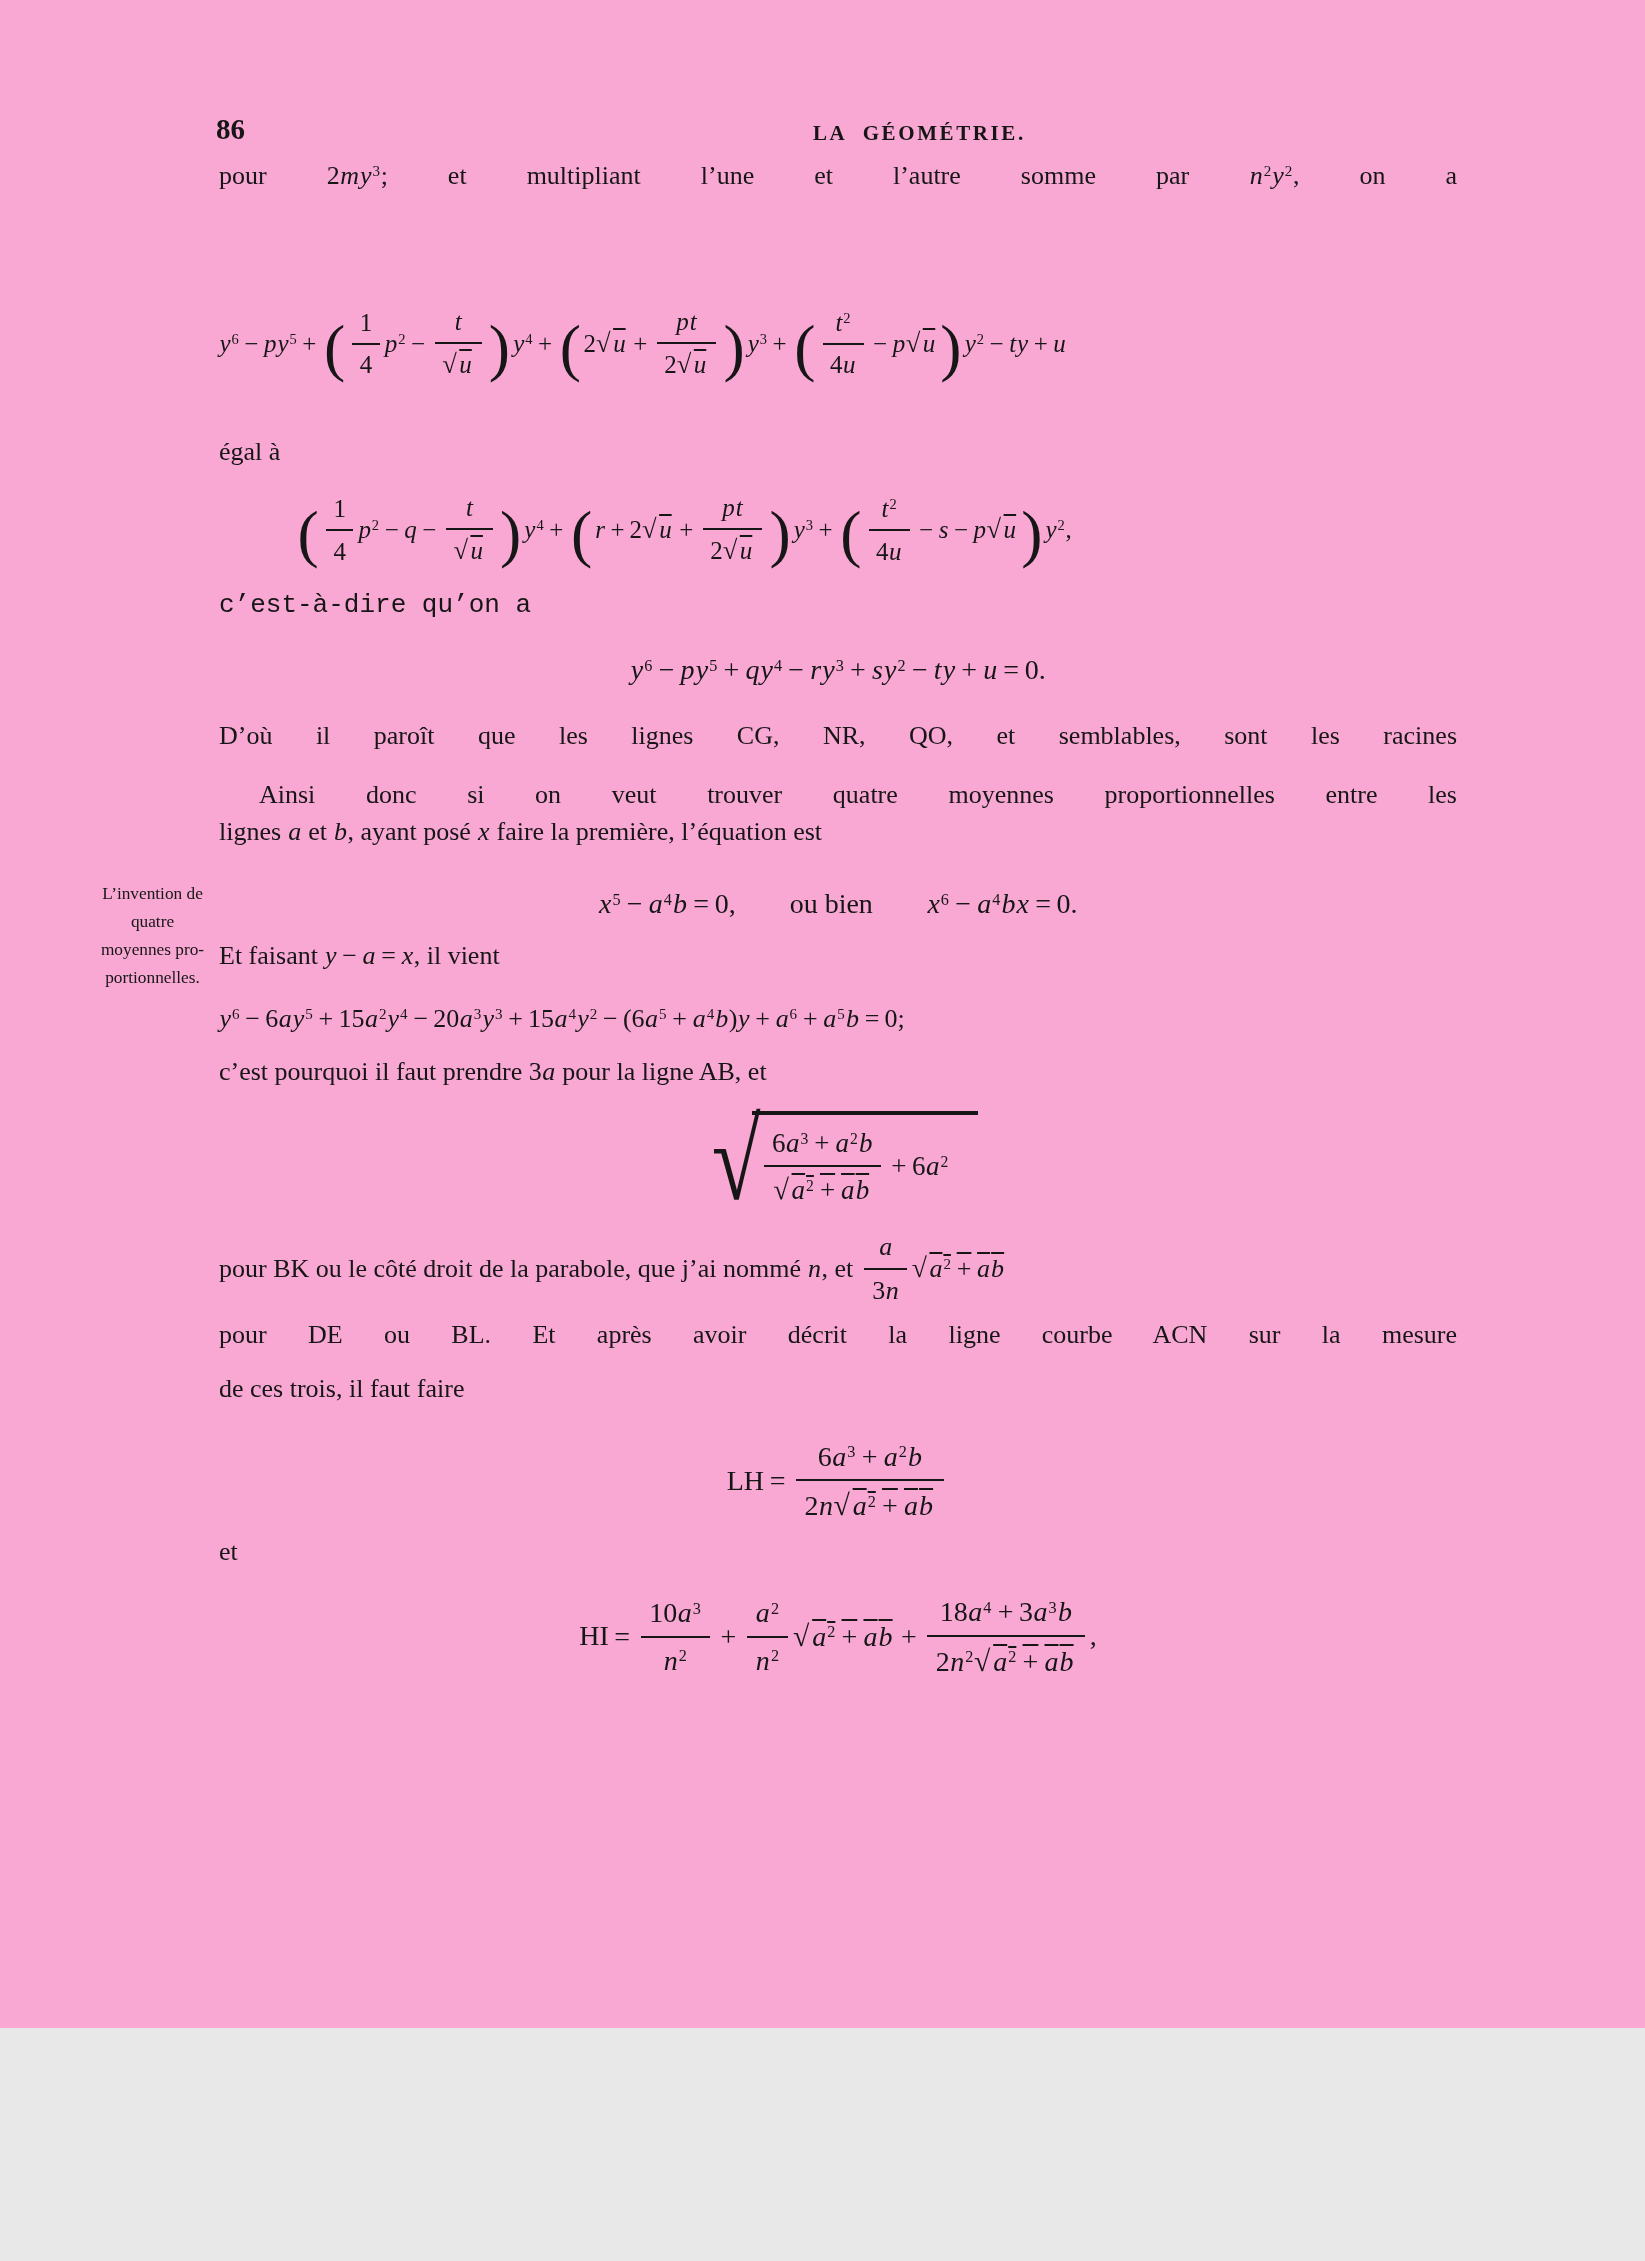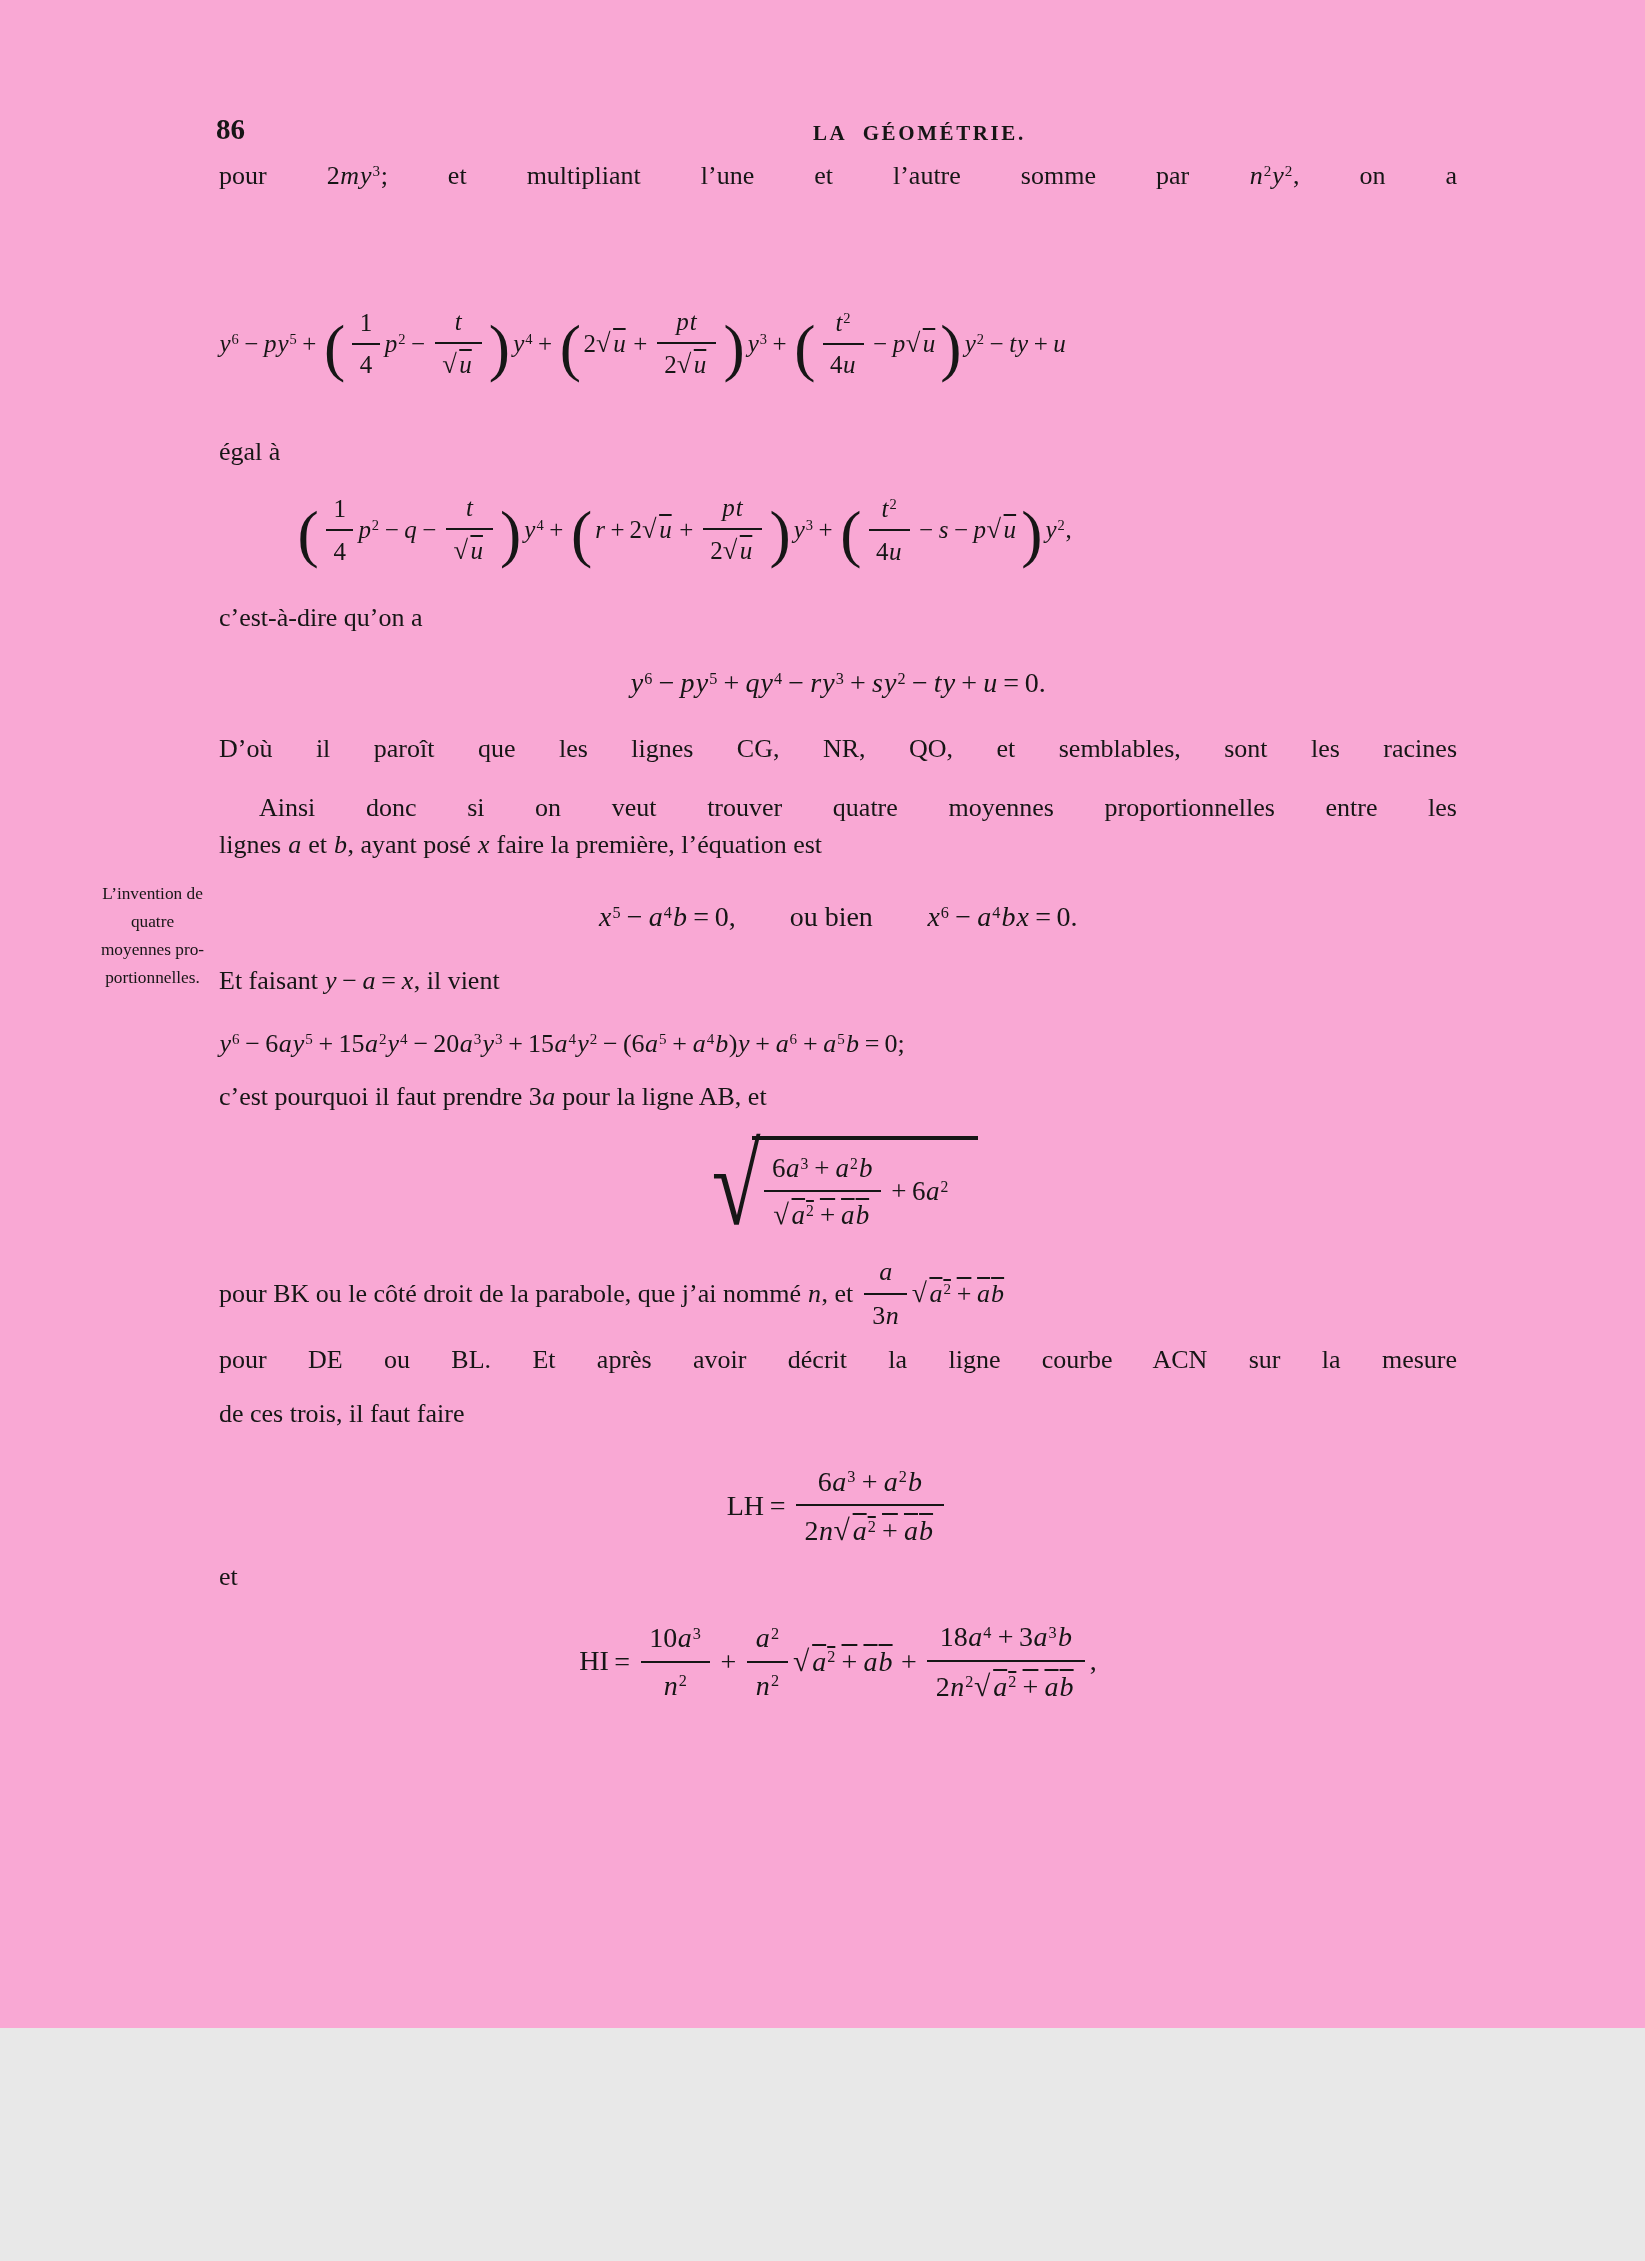--- a/index.html
+++ b/index.html
@@ -55,36 +55,36 @@
   <div class="content">
 
     <div class="para fill"><span class="rm">pour 2</span><span class="vi">m</span><span class="vi">y</span><span class="sup">3</span><span class="rm">; et multipliant l’une et l’autre somme par </span><span class="vi">n</span><span class="sup">2</span><span class="vi">y</span><span class="sup">2</span><span class="rm">, on a</span></div>
 
     <div class="eq" style="margin-top:111px;font-size:25px;"><span class="vi">y</span><span class="sup">6</span><span class="op">−</span><span class="vi">p</span><span class="vi">y</span><span class="sup">5</span><span class="op">+</span><span class="grp"><span class="bp">(</span><span class="frac"><span class="num"><span class="rm">1</span></span><span class="den"><span class="rm">4</span></span></span><span class="vi">p</span><span class="sup">2</span><span class="op">−</span><span class="frac"><span class="num"><span class="vi">t</span></span><span class="den"><span class="sqrt"><span class="rad">√</span><span class="vinc"><span class="vi">u</span></span></span></span></span><span class="bp">)</span></span><span class="vi">y</span><span class="sup">4</span><span class="op">+</span><span class="grp"><span class="bp">(</span><span class="rm">2</span><span class="sqrt"><span class="rad">√</span><span class="vinc"><span class="vi">u</span></span></span><span class="op">+</span><span class="frac"><span class="num"><span class="vi">p</span><span class="vi">t</span></span><span class="den"><span class="rm">2</span><span class="sqrt"><span class="rad">√</span><span class="vinc"><span class="vi">u</span></span></span></span></span><span class="bp">)</span></span><span class="vi">y</span><span class="sup">3</span><span class="op">+</span><span class="grp"><span class="bp">(</span><span class="frac"><span class="num"><span class="vi">t</span><span class="sup">2</span></span><span class="den"><span class="rm">4</span><span class="vi">u</span></span></span><span class="op">−</span><span class="vi">p</span><span class="sqrt"><span class="rad">√</span><span class="vinc"><span class="vi">u</span></span></span><span class="bp">)</span></span><span class="vi">y</span><span class="sup">2</span><span class="op">−</span><span class="vi">t</span><span class="vi">y</span><span class="op">+</span><span class="vi">u</span></div>
 
     <div class="para" style="margin-top:48px;">égal à</div>
 
     <div class="eq" style="margin-top:21px;padding-left:76px;font-size:25px;"><span class="grp"><span class="bp">(</span><span class="frac"><span class="num"><span class="rm">1</span></span><span class="den"><span class="rm">4</span></span></span><span class="vi">p</span><span class="sup">2</span><span class="op">−</span><span class="vi">q</span><span class="op">−</span><span class="frac"><span class="num"><span class="vi">t</span></span><span class="den"><span class="sqrt"><span class="rad">√</span><span class="vinc"><span class="vi">u</span></span></span></span></span><span class="bp">)</span></span><span class="vi">y</span><span class="sup">4</span><span class="op">+</span><span class="grp"><span class="bp">(</span><span class="vi">r</span><span class="op">+</span><span class="rm">2</span><span class="sqrt"><span class="rad">√</span><span class="vinc"><span class="vi">u</span></span></span><span class="op">+</span><span class="frac"><span class="num"><span class="vi">p</span><span class="vi">t</span></span><span class="den"><span class="rm">2</span><span class="sqrt"><span class="rad">√</span><span class="vinc"><span class="vi">u</span></span></span></span></span><span class="bp">)</span></span><span class="vi">y</span><span class="sup">3</span><span class="op">+</span><span class="grp"><span class="bp">(</span><span class="frac"><span class="num"><span class="vi">t</span><span class="sup">2</span></span><span class="den"><span class="rm">4</span><span class="vi">u</span></span></span><span class="op">−</span><span class="vi">s</span><span class="op">−</span><span class="vi">p</span><span class="sqrt"><span class="rad">√</span><span class="vinc"><span class="vi">u</span></span></span><span class="bp">)</span></span><span class="vi">y</span><span class="sup">2</span><span class="rm">,</span></div>
 
-    <div class="para" style="margin-top:28px;">c’est-à-dire qu’on a</div>
+    <div class="para" style="margin-top:15px;font-family:Liberation Mono, monospace;">c’est-à-dire qu’on a</div>
 
     <div class="eq center" style="margin-top:26px;font-size:28px;"><span class="vi">y</span><span class="sup">6</span><span class="op">−</span><span class="vi">p</span><span class="vi">y</span><span class="sup">5</span><span class="op">+</span><span class="vi">q</span><span class="vi">y</span><span class="sup">4</span><span class="op">−</span><span class="vi">r</span><span class="vi">y</span><span class="sup">3</span><span class="op">+</span><span class="vi">s</span><span class="vi">y</span><span class="sup">2</span><span class="op">−</span><span class="vi">t</span><span class="vi">y</span><span class="op">+</span><span class="vi">u</span><span class="op">=</span><span class="rm">0.</span></div>
 
     <div class="para" style="margin-top:28px;">
       <div class="fill">D’où il paroît que les lignes CG, NR, QO, et semblables, sont les racines</div>
     </div>
 
     <div class="para" style="margin-top:22.5px;">
       <div class="fill indent">Ainsi donc si on veut trouver quatre moyennes proportionnelles entre les</div>
       <div><span class="rm">lignes </span><span class="vi">a</span><span class="rm"> et </span><span class="vi">b</span><span class="rm">, ayant posé </span><span class="vi">x</span><span class="rm"> faire la première, l’équation est</span></div>
     </div>
 
     <div class="eq center" style="margin-top:33px;font-size:28px;"><span class="vi">x</span><span class="sup">5</span><span class="op">−</span><span class="vi">a</span><span class="sup">4</span><span class="vi">b</span><span class="op">=</span><span class="rm">0,</span><span class="gap"></span><span class="rm">ou bien</span><span class="gap"></span><span class="vi">x</span><span class="sup">6</span><span class="op">−</span><span class="vi">a</span><span class="sup">4</span><span class="vi">b</span><span class="vi">x</span><span class="op">=</span><span class="rm">0.</span></div>
 
-    <div class="para" style="margin-top:26px;"><span class="rm">Et faisant </span><span class="vi">y</span><span class="op">−</span><span class="vi">a</span><span class="op">=</span><span class="vi">x</span><span class="rm">, il vient</span></div>
+    <div class="para" style="margin-top:14px;"><span class="rm">Et faisant </span><span class="vi">y</span><span class="op">−</span><span class="vi">a</span><span class="op">=</span><span class="vi">x</span><span class="rm">, il vient</span></div>
 
     <div class="eq" style="margin-top:26px;font-size:26px;"><span class="vi">y</span><span class="sup">6</span><span class="op">−</span><span class="rm">6</span><span class="vi">a</span><span class="vi">y</span><span class="sup">5</span><span class="op">+</span><span class="rm">15</span><span class="vi">a</span><span class="sup">2</span><span class="vi">y</span><span class="sup">4</span><span class="op">−</span><span class="rm">20</span><span class="vi">a</span><span class="sup">3</span><span class="vi">y</span><span class="sup">3</span><span class="op">+</span><span class="rm">15</span><span class="vi">a</span><span class="sup">4</span><span class="vi">y</span><span class="sup">2</span><span class="op">−</span><span class="grp"><span class="rm">(</span><span class="rm">6</span><span class="vi">a</span><span class="sup">5</span><span class="op">+</span><span class="vi">a</span><span class="sup">4</span><span class="vi">b</span><span class="rm">)</span></span><span class="vi">y</span><span class="op">+</span><span class="vi">a</span><span class="sup">6</span><span class="op">+</span><span class="vi">a</span><span class="sup">5</span><span class="vi">b</span><span class="op">=</span><span class="rm">0;</span></div>
 
     <div class="para" style="margin-top:16px;"><span class="rm">c’est pourquoi il faut prendre 3</span><span class="vi">a</span><span class="rm"> pour la ligne AB, et</span></div>
 
     <div class="eq center" style="margin-top:21px;font-size:27px;"><span class="bigroot">
           <span class="rad-big">√</span>
           <span class="vinc-big"><span class="frac"><span class="num"><span class="rm">6</span><span class="vi">a</span><span class="sup">3</span><span class="op">+</span><span class="vi">a</span><span class="sup">2</span><span class="vi">b</span></span><span class="den"><span class="sqrt"><span class="rad">√</span><span class="vinc"><span class="vi">a</span><span class="sup">2</span><span class="op">+</span><span class="vi">a</span><span class="vi">b</span></span></span></span></span><span class="op">+</span><span class="rm">6</span><span class="vi">a</span><span class="sup">2</span></span>
         </span></div>
 

